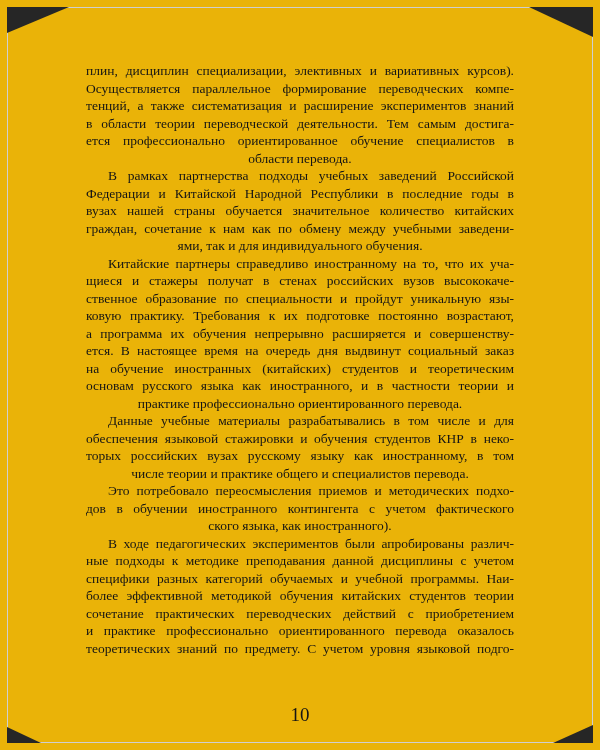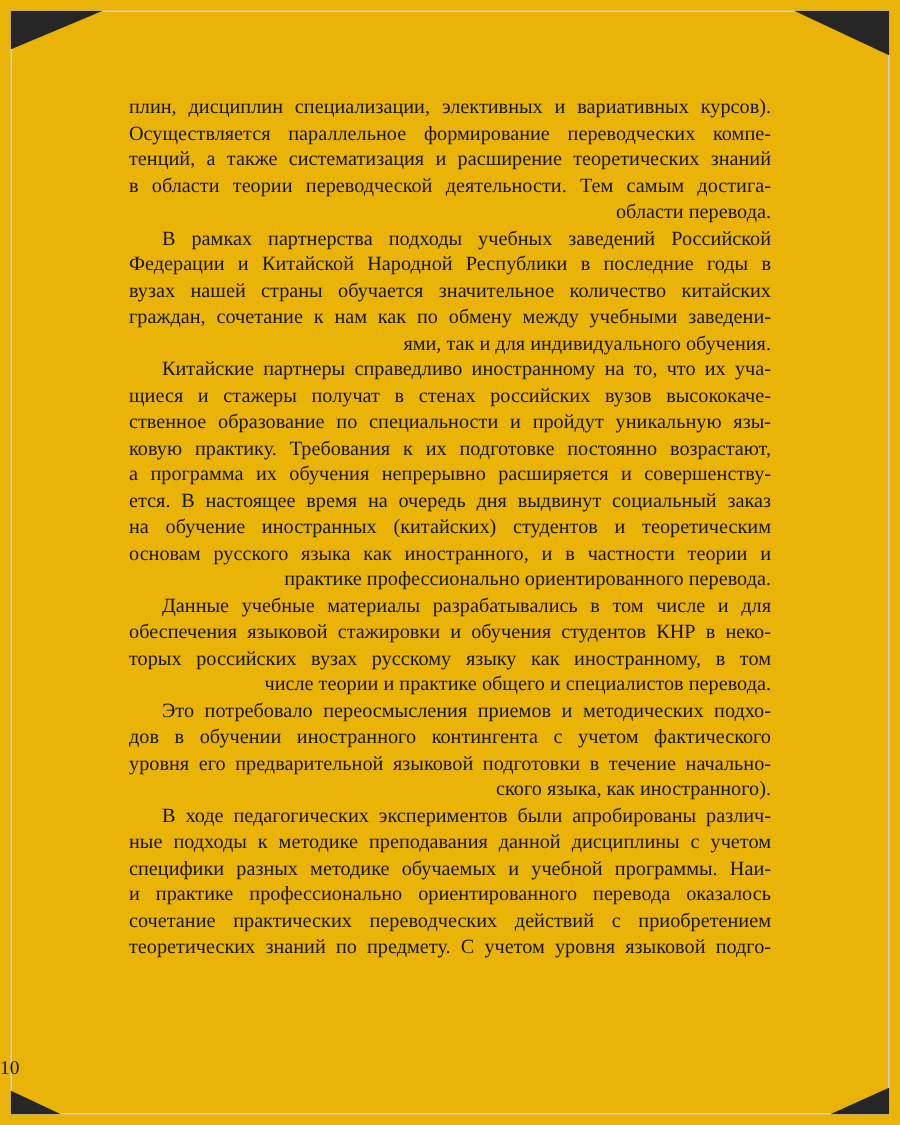--- a/index.html
+++ b/index.html
@@ -52,51 +52,52 @@
     white-space: normal;
   }
   
   .line::after {
     content: "";
     display: inline-block;
     width: 100%;
     height: 0;
   }
   .line.last {
-    text-align: right;
+    text-align: center;
   }
   .line.last::after { display: none; }
   .line.indent {
     padding-left: 22px;
   }
   .page-number {
     position: absolute;
     left: 0;
     right: 0;
     top: 704px;
-    text-align: left;
-    font-size: 13px;
+    text-align: center;
+    font-size: 19px;
     color: #151515;
   }
 </style>
 </head>
 <body>
 
 <div class="page">
   <div class="scan-frame"></div>
   <div class="corner corner-tl"></div>
   <div class="corner corner-tr"></div>
   <div class="corner corner-bl"></div>
   <div class="corner corner-br"></div>
 
   <div class="text-block">
       <div class="line">плин, дисциплин специализации, элективных и вариативных курсов).</div>
       <div class="line">Осуществляется параллельное формирование переводческих компе-</div>
-      <div class="line">тенций, а также систематизация и расширение теоретических знаний</div>
+      <div class="line">тенций, а также систематизация и расширение экспериментов знаний</div>
       <div class="line">в области теории переводческой деятельности. Тем самым достига-</div>
+      <div class="line">ется профессионально ориентированное обучение специалистов в</div>
       <div class="line last">области перевода.</div>
       <div class="line indent">В рамках партнерства подходы учебных заведений Российской</div>
       <div class="line">Федерации и Китайской Народной Республики в последние годы в</div>
       <div class="line">вузах нашей страны обучается значительное количество китайских</div>
       <div class="line">граждан, сочетание к нам как по обмену между учебными заведени-</div>
       <div class="line last">ями, так и для индивидуального обучения.</div>
       <div class="line indent">Китайские партнеры справедливо иностранному на то, что их уча-</div>
       <div class="line">щиеся и стажеры получат в стенах российских вузов высококаче-</div>
       <div class="line">ственное образование по специальности и пройдут уникальную язы-</div>
       <div class="line">ковую практику. Требования к их подготовке постоянно возрастают,</div>
@@ -104,24 +105,24 @@
       <div class="line">ется. В настоящее время на очередь дня выдвинут социальный заказ</div>
       <div class="line">на обучение иностранных (китайских) студентов и теоретическим</div>
       <div class="line">основам русского языка как иностранного, и в частности теории и</div>
       <div class="line last">практике профессионально ориентированного перевода.</div>
       <div class="line indent">Данные учебные материалы разрабатывались в том числе и для</div>
       <div class="line">обеспечения языковой стажировки и обучения студентов КНР в неко-</div>
       <div class="line">торых российских вузах русскому языку как иностранному, в том</div>
       <div class="line last">числе теории и практике общего и специалистов перевода.</div>
       <div class="line indent">Это потребовало переосмысления приемов и методических подхо-</div>
       <div class="line">дов в обучении иностранного контингента с учетом фактического</div>
-      <div class="line">уровня его предварительной языковой подготовки в течение начально-</div>
       <div class="line last">ского языка, как иностранного).</div>
       <div class="line indent">В ходе педагогических экспериментов были апробированы различ-</div>
       <div class="line">ные подходы к методике преподавания данной дисциплины с учетом</div>
-      <div class="line">специфики разных методике обучаемых и учебной программы. Наи-</div>
+      <div class="line">специфики разных категорий обучаемых и учебной программы. Наи-</div>
+      <div class="line">более эффективной методикой обучения китайских студентов теории</div>
+      <div class="line">сочетание практических переводческих действий с приобретением</div>
       <div class="line">и практике профессионально ориентированного перевода оказалось</div>
-      <div class="line">сочетание практических переводческих действий с приобретением</div>
       <div class="line">теоретических знаний по предмету. С учетом уровня языковой подго-</div>
     </div>
 
   <div class="page-number">10</div>
 </div>
 
 </body></html>

